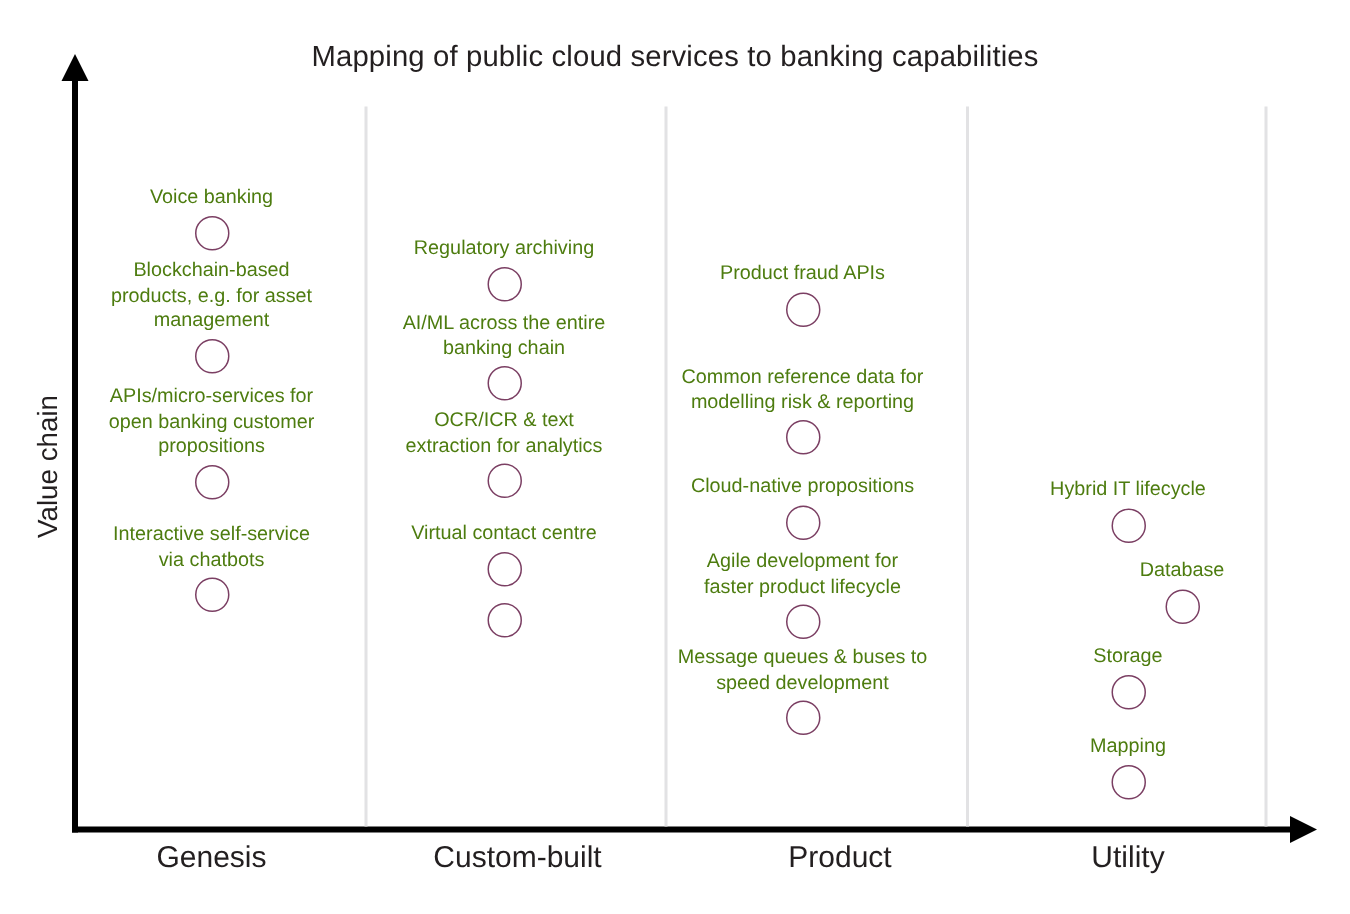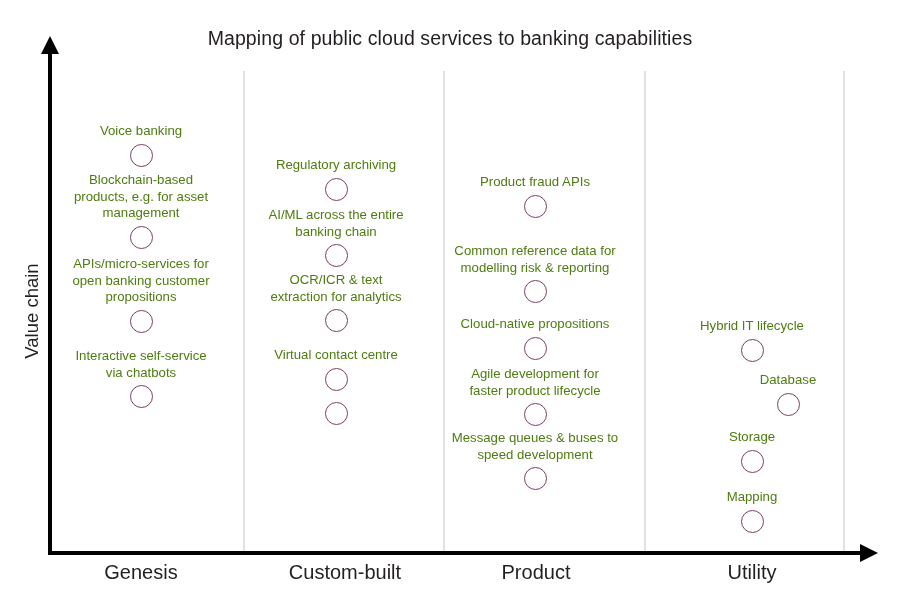--- a/index.html
+++ b/index.html
@@ -134,21 +134,21 @@
 
   <div id="dividers-layer">
       <div class="divider" style="left: 243px;"></div>
       <div class="divider" style="left: 443px;"></div>
       <div class="divider" style="left: 644px;"></div>
       <div class="divider" style="left: 843px;"></div>
     </div>
   <div id="categories-layer">
       <div class="cat-label" style="left: 141px;">Genesis</div>
       <div class="cat-label" style="left: 345px;">Custom-built</div>
-      <div class="cat-label" style="left: 536px;">Product</div>
+      <div class="cat-label" style="left: 560px;">Product</div>
       <div class="cat-label" style="left: 752px;">Utility</div>
     </div>
   <div id="items-layer">
       <div class="item" style="left: 141px; top: 123px;">
         <div class="item-label">Voice banking</div>
         <div class="item-circle" style="border-color: rgb(123, 63, 99);"></div>
       </div>
       <div class="item" style="left: 141px; top: 172px;">
         <div class="item-label">Blockchain-based
 products, e.g. for asset

